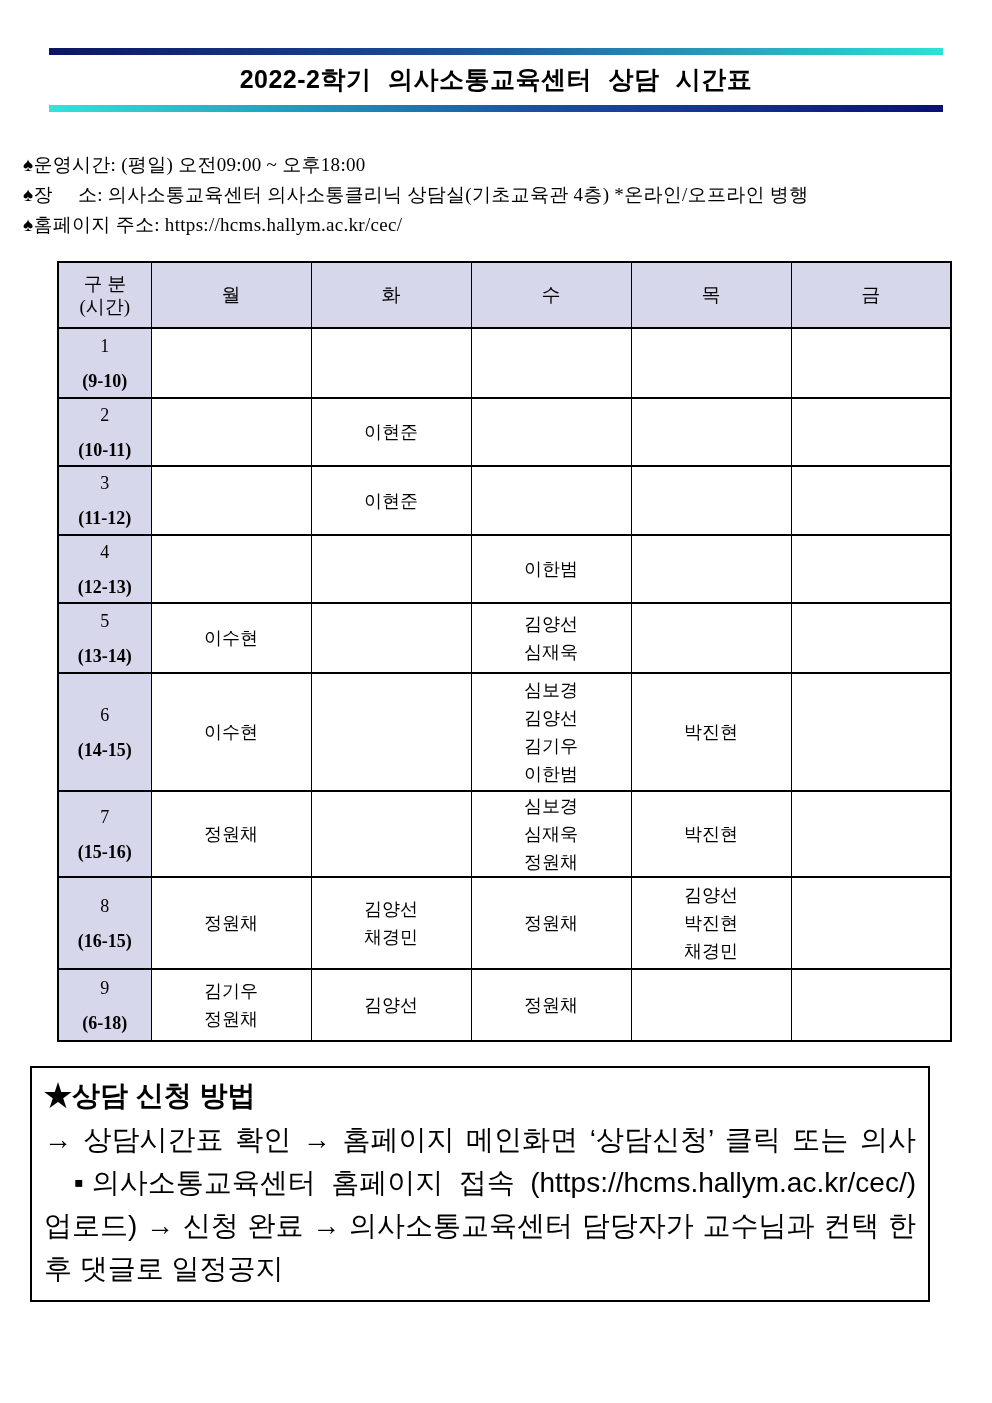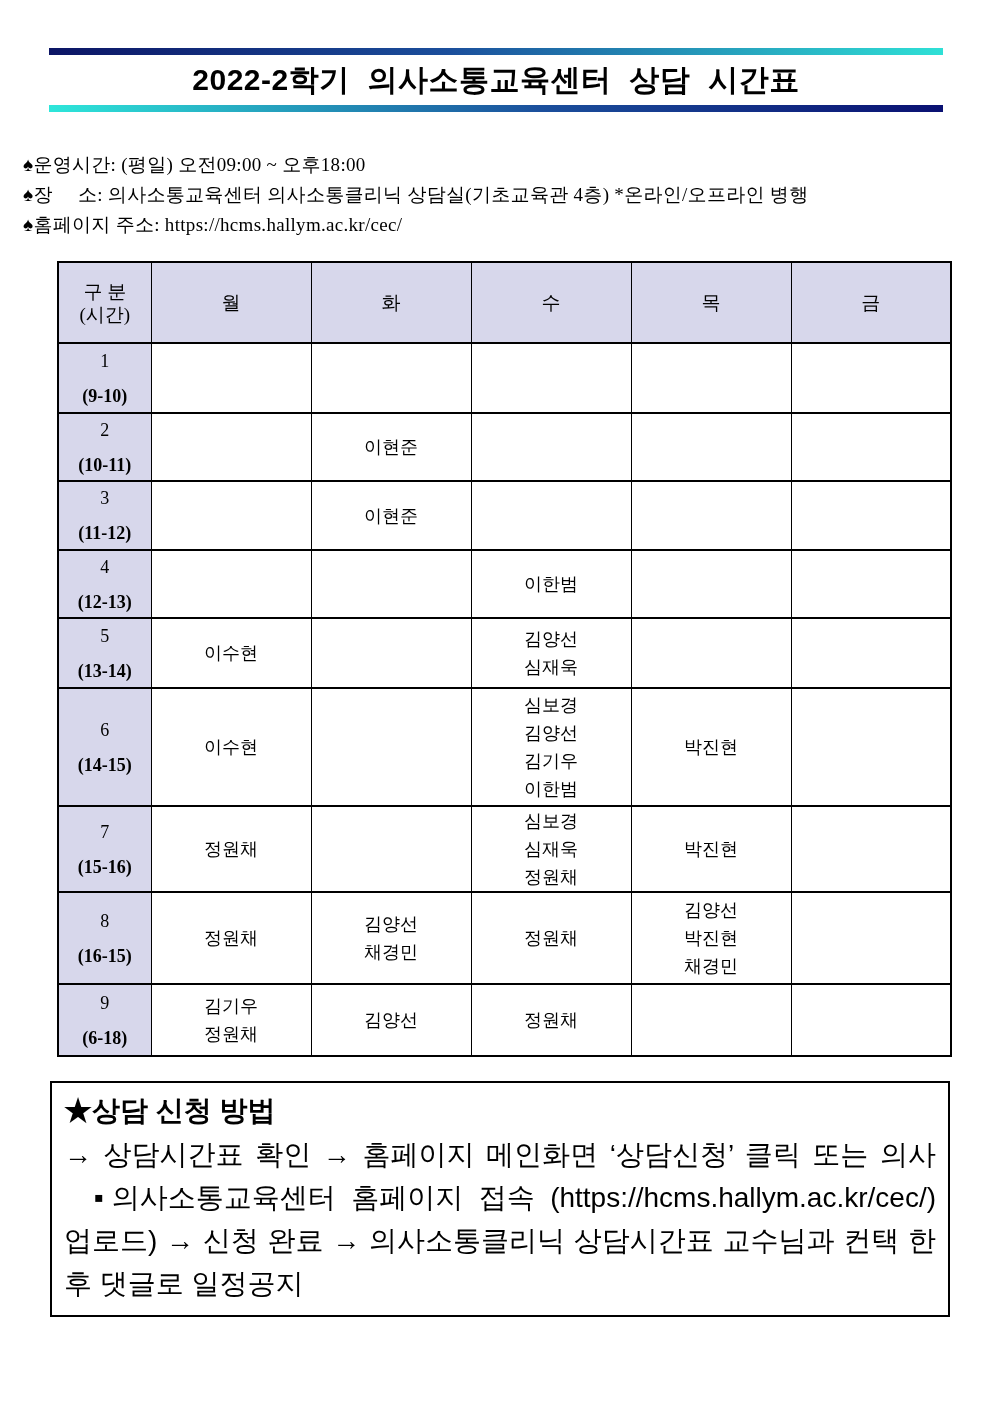--- a/index.html
+++ b/index.html
@@ -19,21 +19,21 @@
   }
   .bar { height: 7px; }
   .bar-top    { background: linear-gradient(90deg, #0c1565 0%, #1b4f9c 45%, #2fe0d6 100%); }
   .bar-bottom { background: linear-gradient(90deg, #2ee6da 0%, #1b4f9c 55%, #0a1172 100%); }
   .page-title {
     margin: 0;
     padding: 5px 0 6px 0;
     text-align: center;
     font-family: "Liberation Sans", sans-serif;
     font-weight: 700;
-    font-size: 30px;
+    font-size: 25px;
     letter-spacing: 0.5px;
     word-spacing: 9px;
     line-height: 39px;
   }
 
   
   .info {
     margin: 38px 0 0 23px;
   }
   .info-line {
@@ -56,21 +56,21 @@
     border-bottom: 2px solid #000;
     border-left: 1px solid #000;
     border-right: 1px solid #000;
     text-align: center;
     vertical-align: middle;
     padding: 0;
     overflow: hidden;
   }
   .schedule col.c-period { width: 93px; }
   .schedule col.c-day    { width: 160px; }
-  .schedule thead tr { height: 81px; }
+  .schedule thead tr { height: 66px; }
   .schedule thead th {
     background: #d7d7eb;
     font-weight: 400;
     font-size: 19px;
   }
   .corner-line { line-height: 23px; }
   .schedule tbody td.period-cell { background: #d7d7eb; }
   .p-num  { font-size: 18px; line-height: 22px; margin-bottom: 13px; }
   .p-time { font-size: 18px; line-height: 22px; font-weight: bold; }
   .counselor-name { font-size: 18px; line-height: 28px; }
@@ -79,21 +79,21 @@
   .schedule tbody tr:nth-child(3) { height: 69px; }
   .schedule tbody tr:nth-child(4) { height: 68px; }
   .schedule tbody tr:nth-child(5) { height: 70px; }
   .schedule tbody tr:nth-child(6) { height: 118px; }
   .schedule tbody tr:nth-child(7) { height: 82px; }
   .schedule tbody tr:nth-child(8) { height: 92px; }
   .schedule tbody tr:nth-child(9) { height: 72px; }
 
   
   .apply-box {
-    margin: 24px 0 0 50px;
+    margin: 24px 0 0 30px;
     width: 872px;
     border: 2px solid #000;
     padding: 6px 12px 10px 12px;
     font-family: "Liberation Sans", sans-serif;
   }
   .apply-title {
     font-size: 28px;
     font-weight: 700;
     line-height: 44px;
   }
@@ -295,18 +295,18 @@
           <td class="day-cell"></td>
         </tr>
       </tbody>
   </table>
 
   <div class="apply-box">
     <div class="apply-title">★상담 신청 방법</div>
     <div id="apply-lines">
         <div class="b-line">→ 상담시간표 확인 → 홈페이지 메인화면 ‘상담신청’ 클릭 또는 의사</div>
         <div class="b-line indent">▪의사소통교육센터 홈페이지 접속 (https://hcms.hallym.ac.kr/cec/)</div>
-        <div class="b-line">업로드) → 신청 완료 → 의사소통클리닉 상담시간표 교수님과 컨택 한</div>
+        <div class="b-line">업로드) → 신청 완료 → 의사소통교육센터 담당자가 교수님과 컨택 한</div>
         <div class="b-line last-line">후 댓글로 일정공지</div>
       </div>
   </div>
 
 </div>
 
 </body></html>

